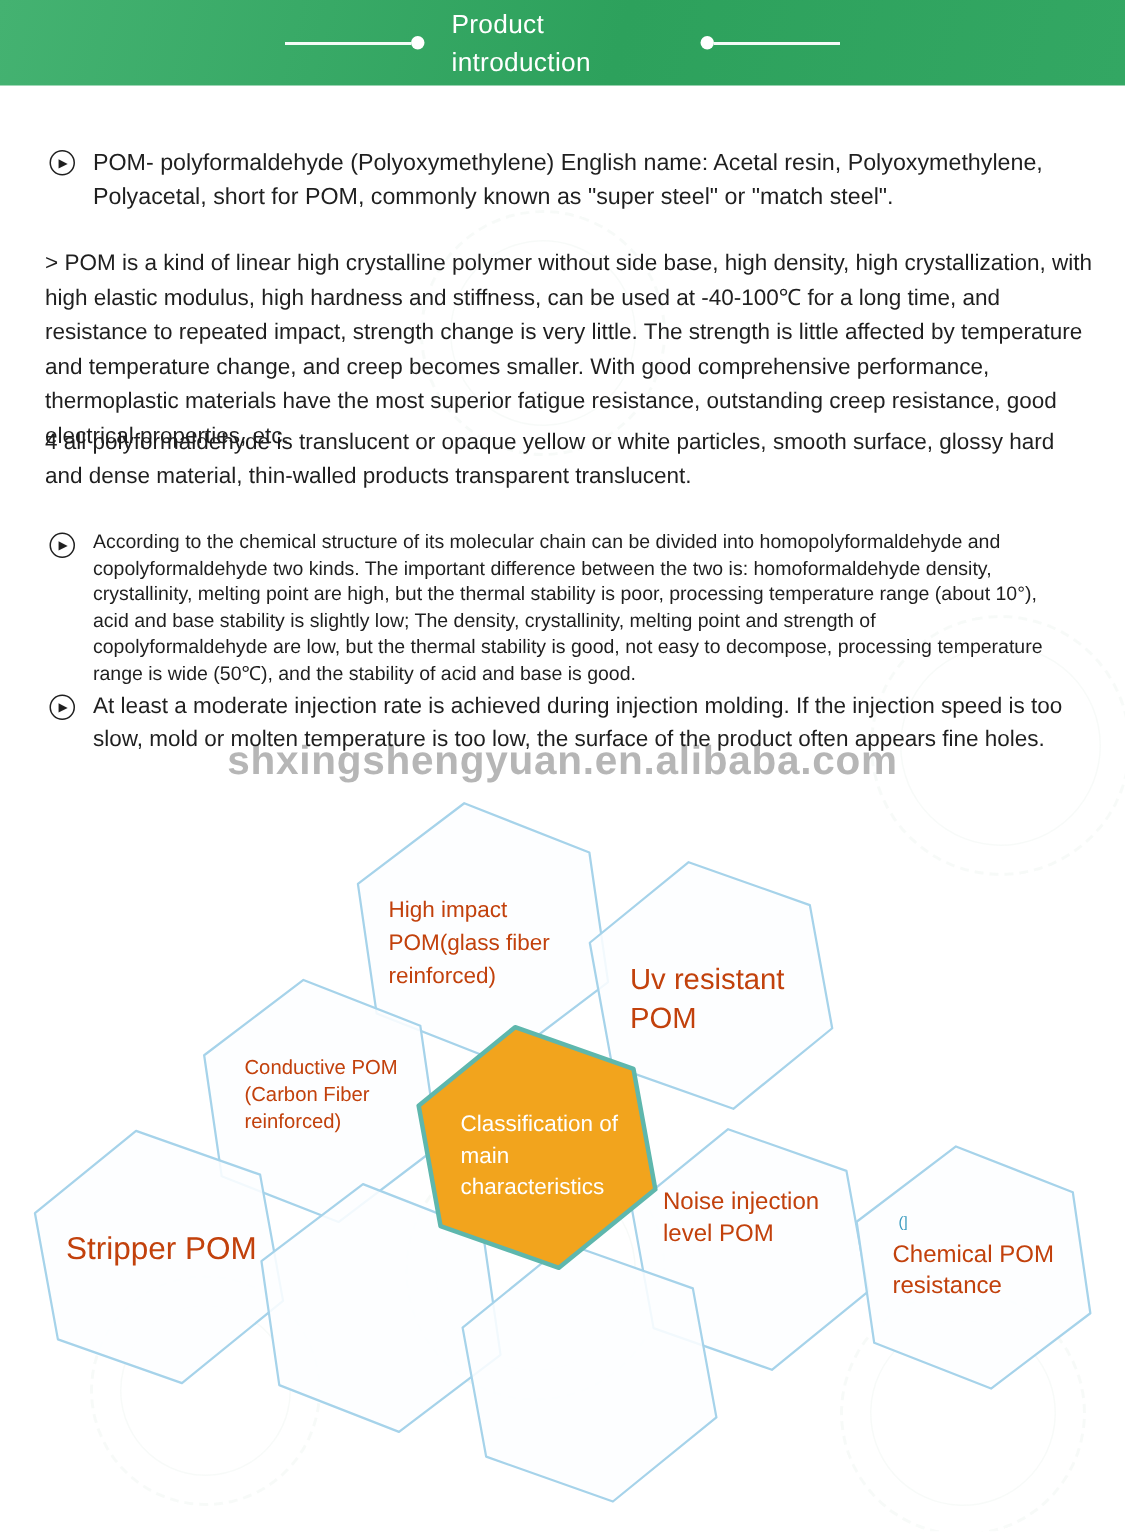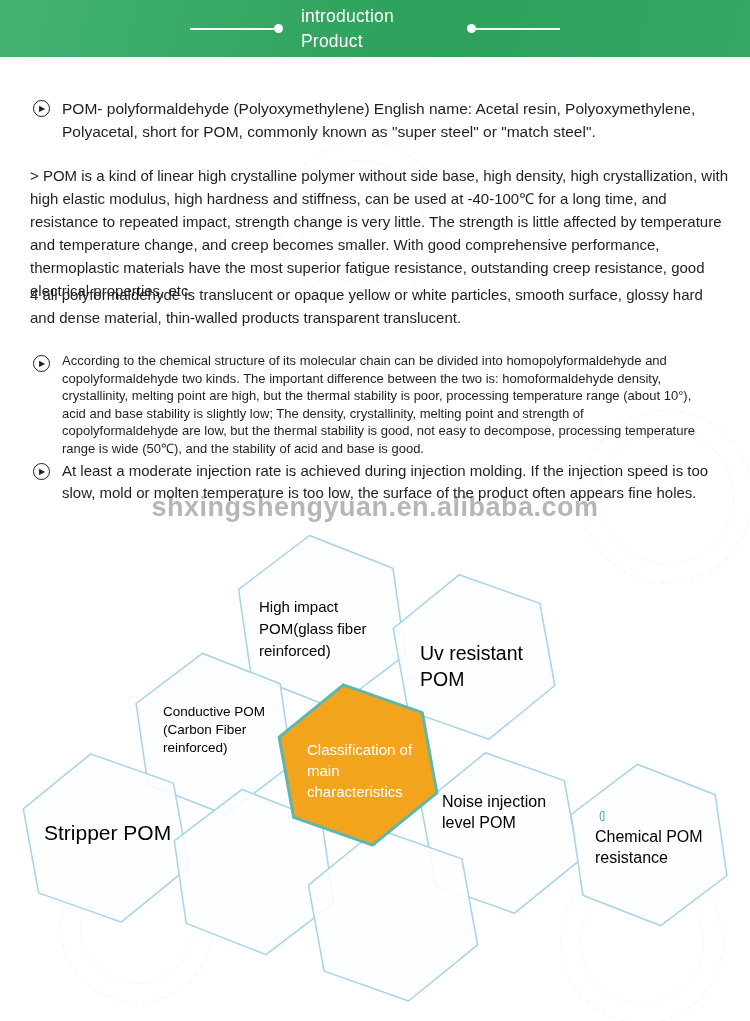--- a/index.html
+++ b/index.html
@@ -43,39 +43,39 @@
   .stamp{
     position:absolute;border:2px dashed #4f8f6b;border-radius:50%;
     opacity:.04;z-index:0;pointer-events:none;
   }
   .stamp::after{
     content:"";position:absolute;inset:18px;border:1.5px solid #4f8f6b;border-radius:50%;
   }
   
   .diagram-svg{position:absolute;left:0;top:0;z-index:1;}
   .hex-label{
-    position:absolute;z-index:3;color:#000000;
+    position:absolute;z-index:3;color:#c2410c;
   }
   .hex-label.center{color:#ffffff;}
   .hex-mark{position:absolute;z-index:3;font-size:10px;color:#3a9bbf;}
 </style>
 </head>
 <body>
 
 <div class="page">
 
   <div class="header">
     <div class="header-inner">
       <span class="deco">
         <span class="line"></span>
         <span class="dot"></span>
       </span>
       <div class="header-title">
+        <div>Product</div>
         <div>introduction</div>
-        <div>Product</div>
       </div>
       <span class="deco">
         <span class="dot"></span>
         <span class="line"></span>
       </span>
     </div>
   </div>
 
   <div class="stamp" style="left:280px;top:140px;width:160px;height:160px;transform:rotate(18deg);"></div>
   <div class="stamp" style="left:580px;top:410px;width:170px;height:170px;transform:rotate(-12deg);"></div>

